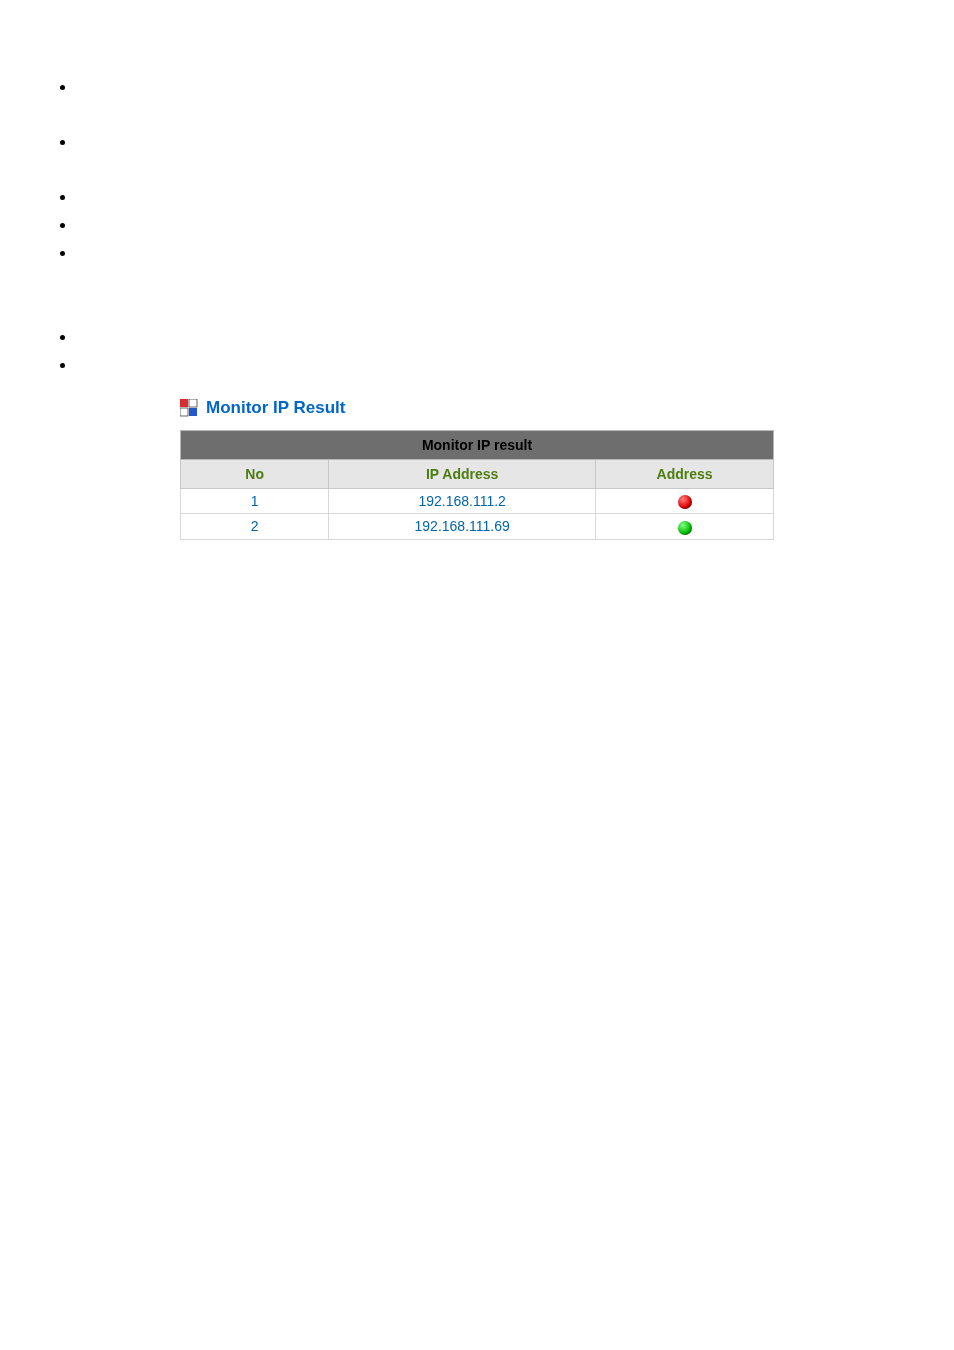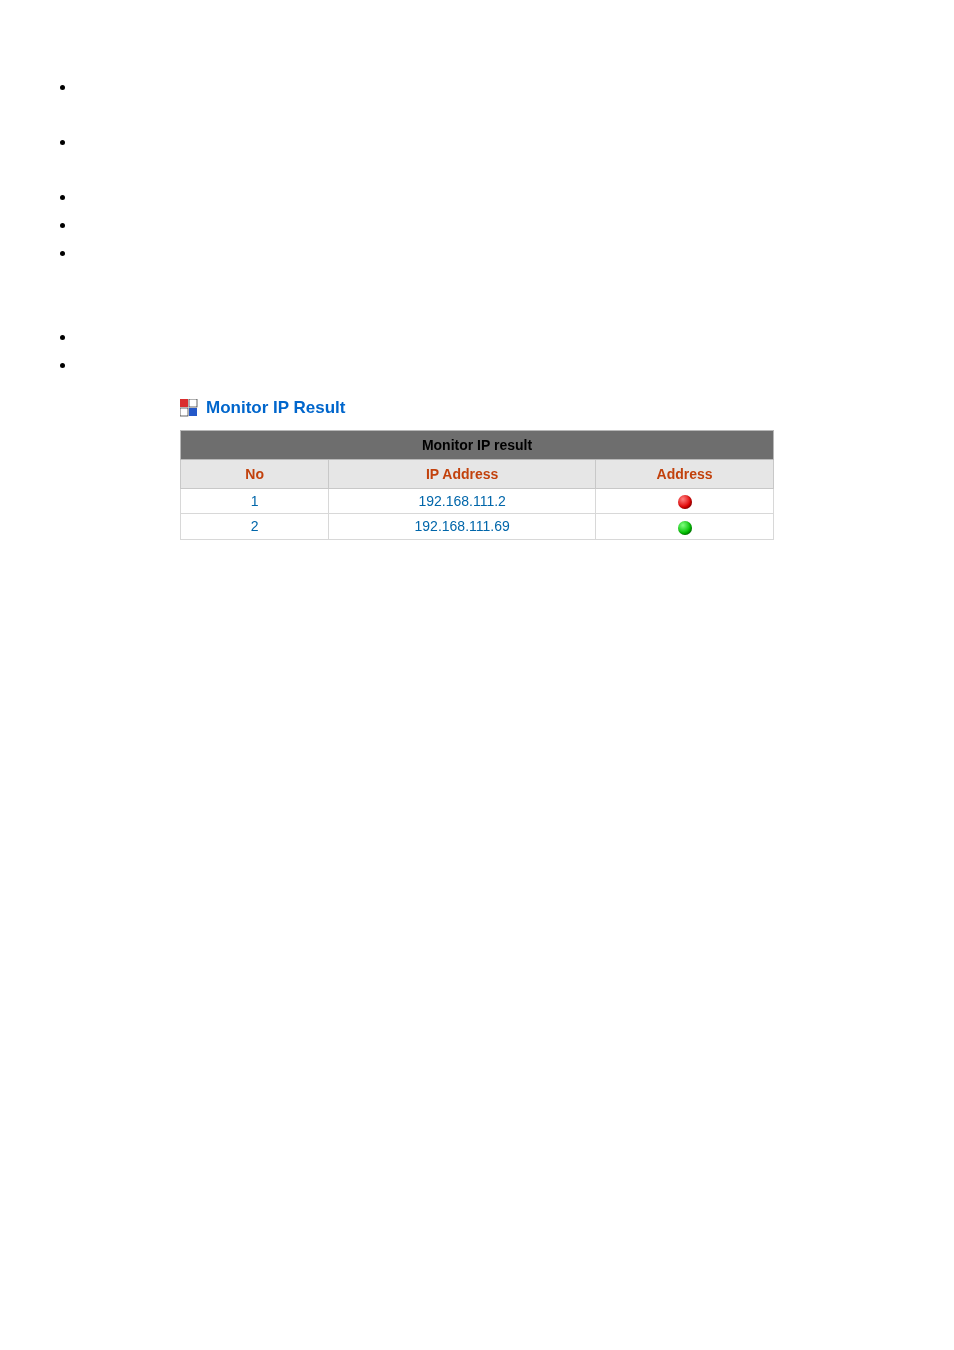--- a/index.html
+++ b/index.html
@@ -73,21 +73,21 @@
     background: #6e6e6e;
     color: #000;
     font-weight: bold;
     text-align: center;
     padding: 6px 0;
     border: 1px solid #b8b8b8;
     font-size: 14px;
   }
   table.monitor th.col-head {
     background: #e6e6e6;
-    color: #c2410c;
+    color: #4d7c0f;
     font-weight: bold;
     text-align: center;
     padding: 6px 0;
     border: 1px solid #c8c8c8;
     font-size: 14px;
   }
   table.monitor td {
     text-align: center;
     padding: 4px 0;
     border: 1px solid #d8d8d8;

